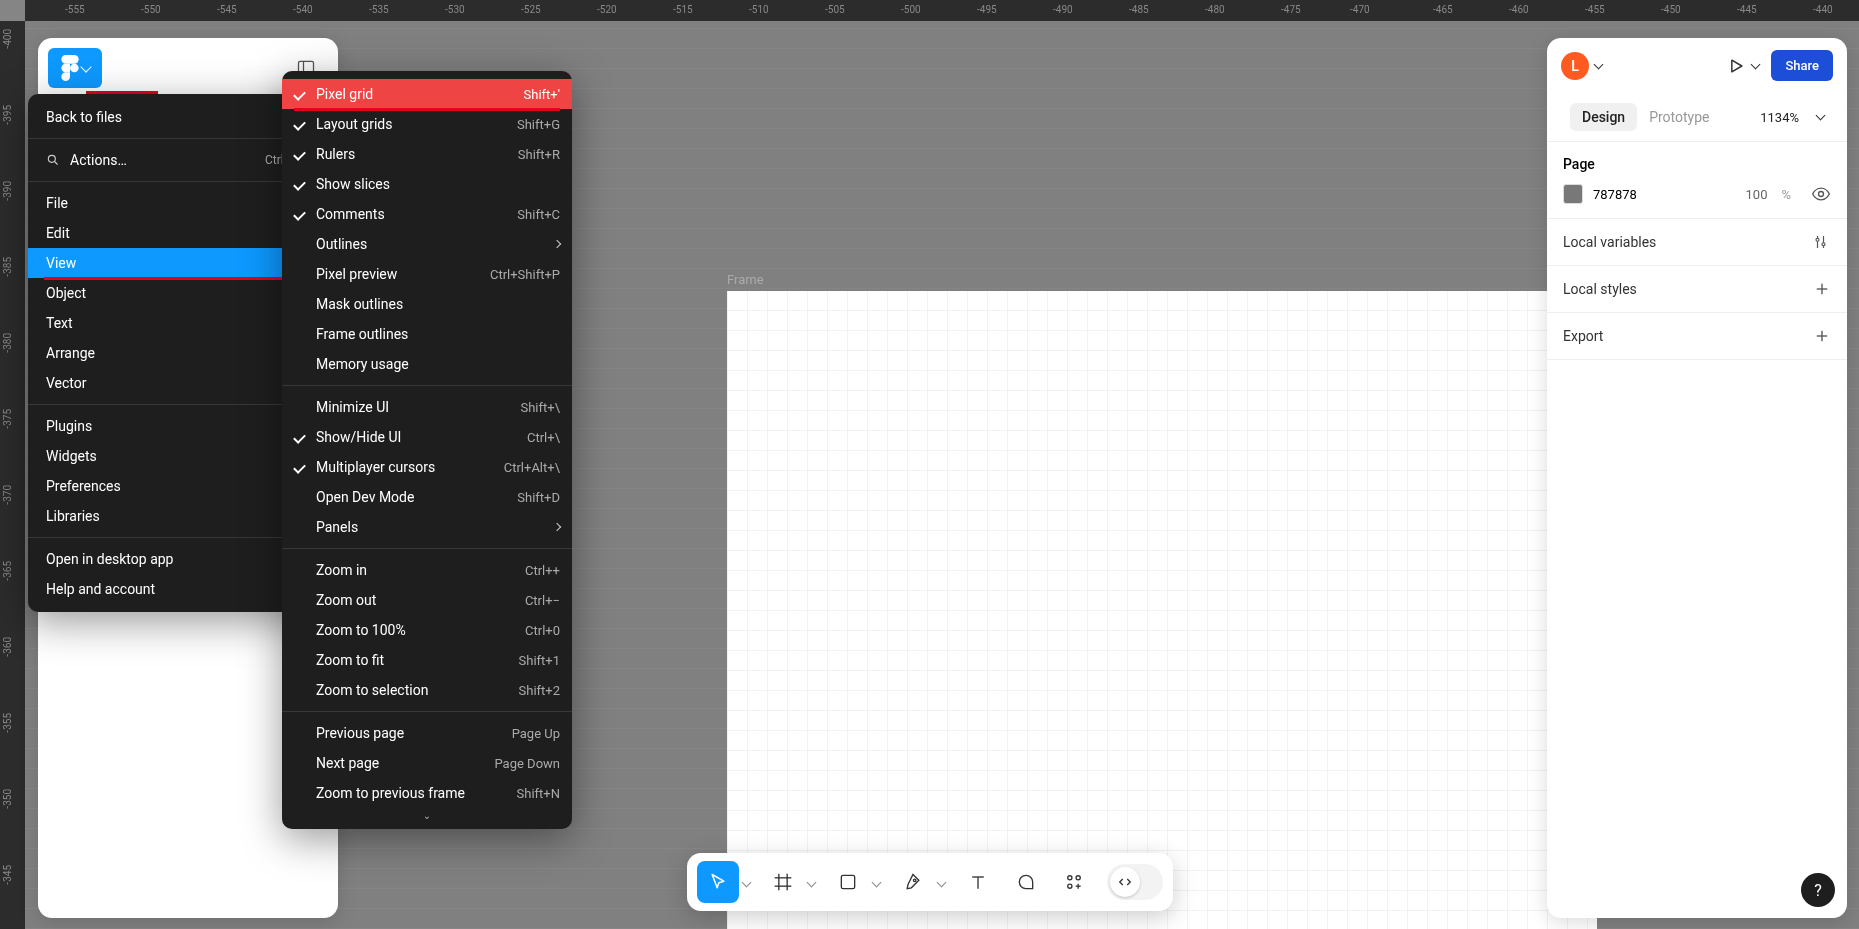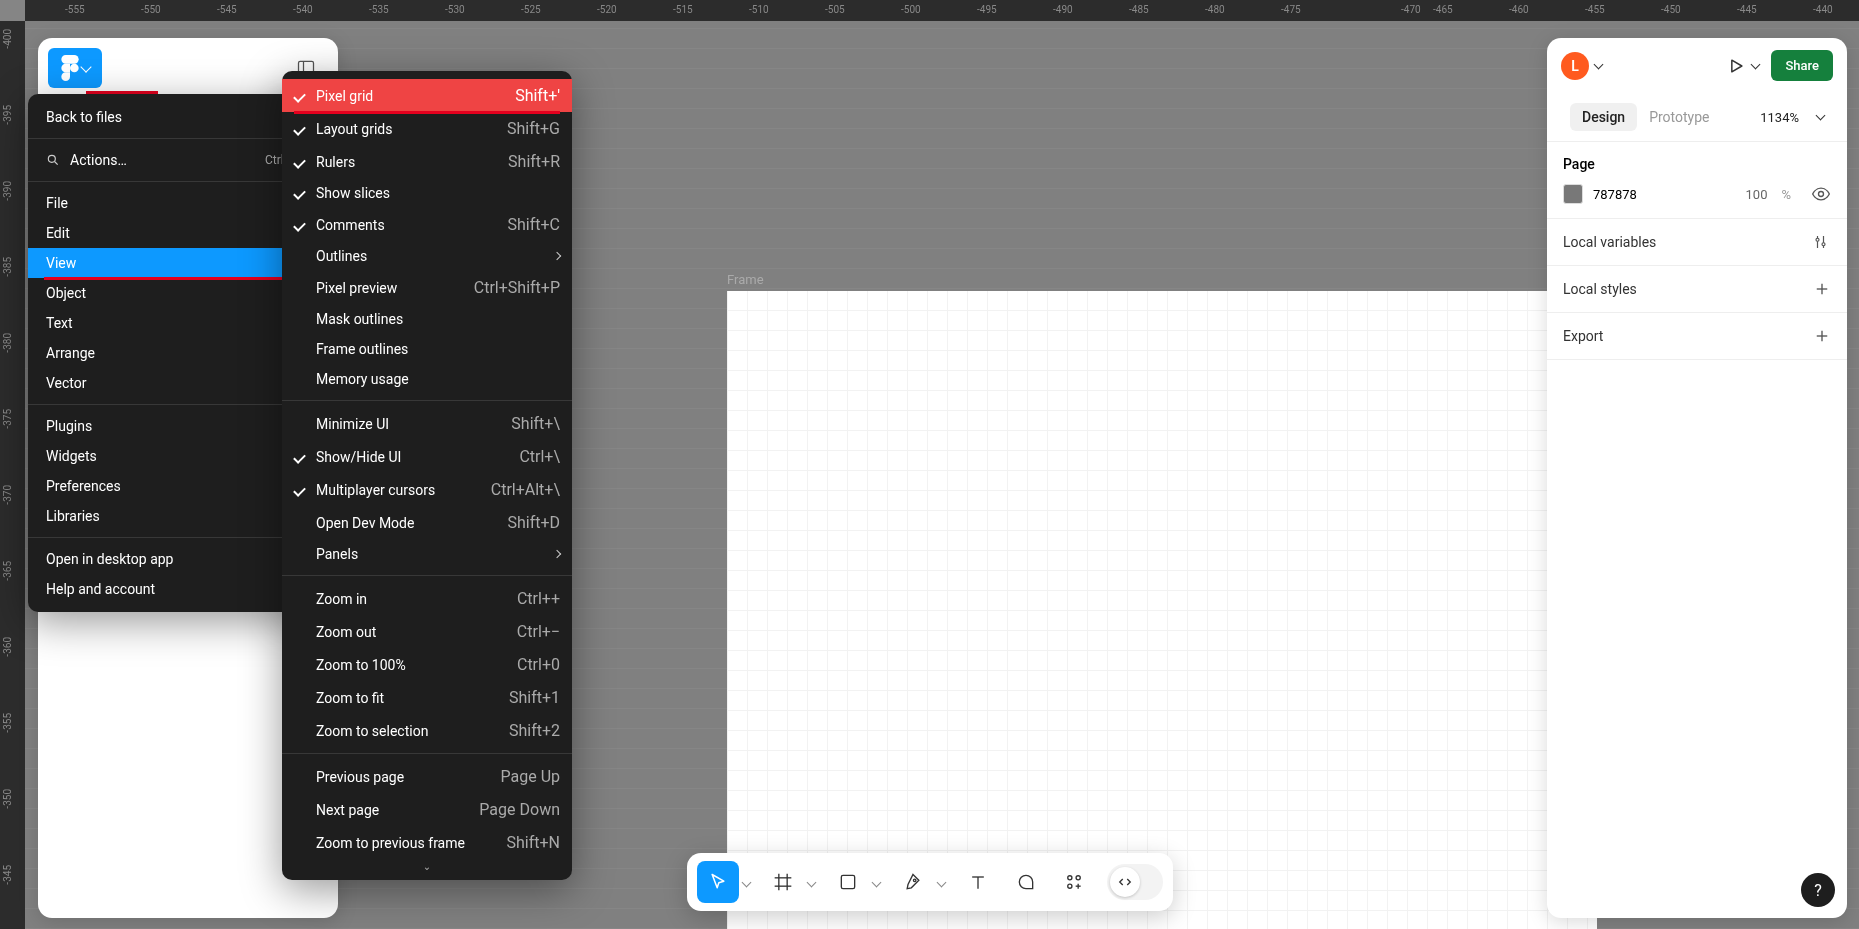--- a/index.html
+++ b/index.html
@@ -34,35 +34,35 @@
 .menu-sep { height:1px; background:#383838; margin:6px 0; }
 .menu-item.hl { background:#0d99ff; }
 .menu-item.hl .arrow { border-color:#fff; }
 .red-underline2 { position:absolute; bottom:-2px; left:16px; right:16px; height:3px; background:#e5001e; }
 .search-ic { width:14px; height:14px; margin-right:10px; }
 
 
 .sub-menu { position:absolute; top:71px; left:282px; width:290px; background:#1e1e1e; border-radius:10px; padding:8px 0; color:#fff; font-size:14px; box-shadow:0 10px 40px rgba(0,0,0,0.4); z-index:10; }
 .sub-item { display:flex; align-items:center; padding:7px 12px 7px 34px; cursor:default; position:relative; }
 .sub-item .label { flex:1; }
-.sub-item .shortcut { color:#aaa; font-size:16px; }
+.sub-item .shortcut { color:#aaa; font-size:13px; }
 .sub-item.hl { background:#ef4444; }
 .sub-item.hl .shortcut { color:#fff; }
 .check { position:absolute; left:12px; width:12px; height:10px; }
 .check::after { content:""; position:absolute; left:2px; top:0px; width:5px; height:9px; border-right:2px solid #fff; border-bottom:2px solid #fff; transform:rotate(45deg); }
 .red-underline3 { position:absolute; bottom:-2px; left:12px; right:12px; height:3px; background:#e5001e; }
 .more-chev { text-align:center; color:#aaa; font-size:10px; padding-top:2px; }
 
 
 .right-panel { position:absolute; top:38px; right:12px; width:300px; height:880px; background:#fff; border-radius:14px; box-shadow:0 4px 20px rgba(0,0,0,0.15); }
 .rp-header { display:flex; align-items:center; padding:12px 14px; }
 .avatar { width:28px; height:28px; border-radius:50%; background:#ff5a1f; color:#fff; display:flex; align-items:center; justify-content:center; font-size:14px; font-weight:600; }
 .mini-chev { width:7px; height:7px; border-right:1.5px solid #333; border-bottom:1.5px solid #333; transform:rotate(45deg); margin-left:6px; margin-top:-3px; }
 .play-btn { margin-left:auto; width:20px; height:20px; }
-.share-btn { background:#15803d; color:#fff; border:none; padding:8px 14px; border-radius:6px; font-size:13px; font-weight:500; }
+.share-btn { background:#1d4ed8; color:#fff; border:none; padding:8px 14px; border-radius:6px; font-size:13px; font-weight:500; }
 .rp-tabs { display:flex; align-items:center; padding:10px 23px; border-bottom:1px solid #eee; font-size:14px; }
 .tab { padding:6px 12px; border-radius:6px; color:#999; }
 .tab.active { background:#f0f0f0; color:#222; font-weight:500; }
 .zoom { margin-left:auto; display:flex; align-items:center; gap:12px; font-size:13px; color:#222; }
 .rp-section { padding:14px 16px; border-bottom:1px solid #eee; font-size:14px; }
 .rp-section .title { font-weight:500; margin-bottom:12px; }
 .color-row { display:flex; align-items:center; gap:10px; }
 .swatch { width:20px; height:20px; background:#787878; border-radius:3px; border:1px solid #ddd; }
 .hex { flex:1; font-size:13px; }
 .opacity { font-size:13px; color:#666; margin-right:4px; }
@@ -98,21 +98,21 @@
   <span class="tick-h" style="left:572px">-520</span>
   <span class="tick-h" style="left:648px">-515</span>
   <span class="tick-h" style="left:724px">-510</span>
   <span class="tick-h" style="left:800px">-505</span>
   <span class="tick-h" style="left:876px">-500</span>
   <span class="tick-h" style="left:952px">-495</span>
   <span class="tick-h" style="left:1028px">-490</span>
   <span class="tick-h" style="left:1104px">-485</span>
   <span class="tick-h" style="left:1180px">-480</span>
   <span class="tick-h" style="left:1256px">-475</span>
-  <span class="tick-h" style="left:1376px">-470</span>
+  <span class="tick-h" style="left:1325px">-470</span>
   <span class="tick-h" style="left:1408px">-465</span>
   <span class="tick-h" style="left:1484px">-460</span>
   <span class="tick-h" style="left:1560px">-455</span>
   <span class="tick-h" style="left:1636px">-450</span>
   <span class="tick-h" style="left:1712px">-445</span>
   <span class="tick-h" style="left:1788px">-440</span>
 </div>
 <div class="ruler-left">
   <span class="tick-v" style="top:8px">-400</span>
   <span class="tick-v" style="top:84px">-395</span>

